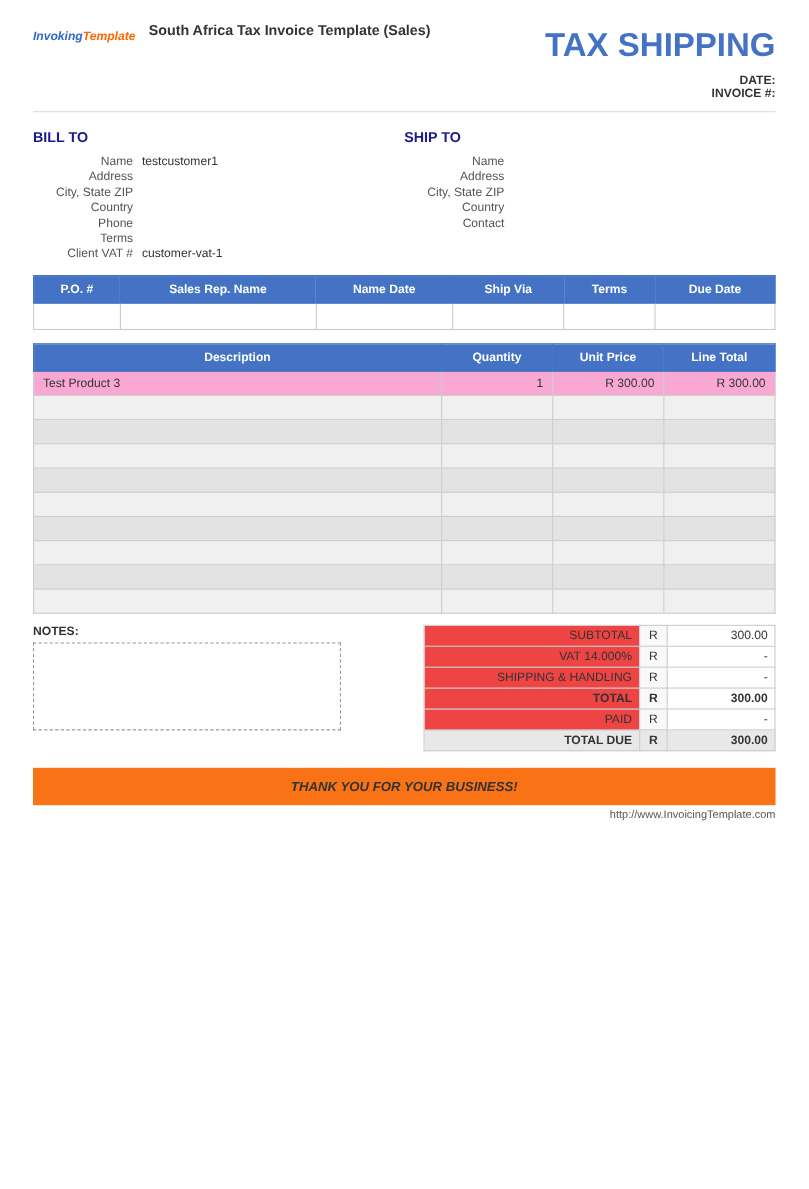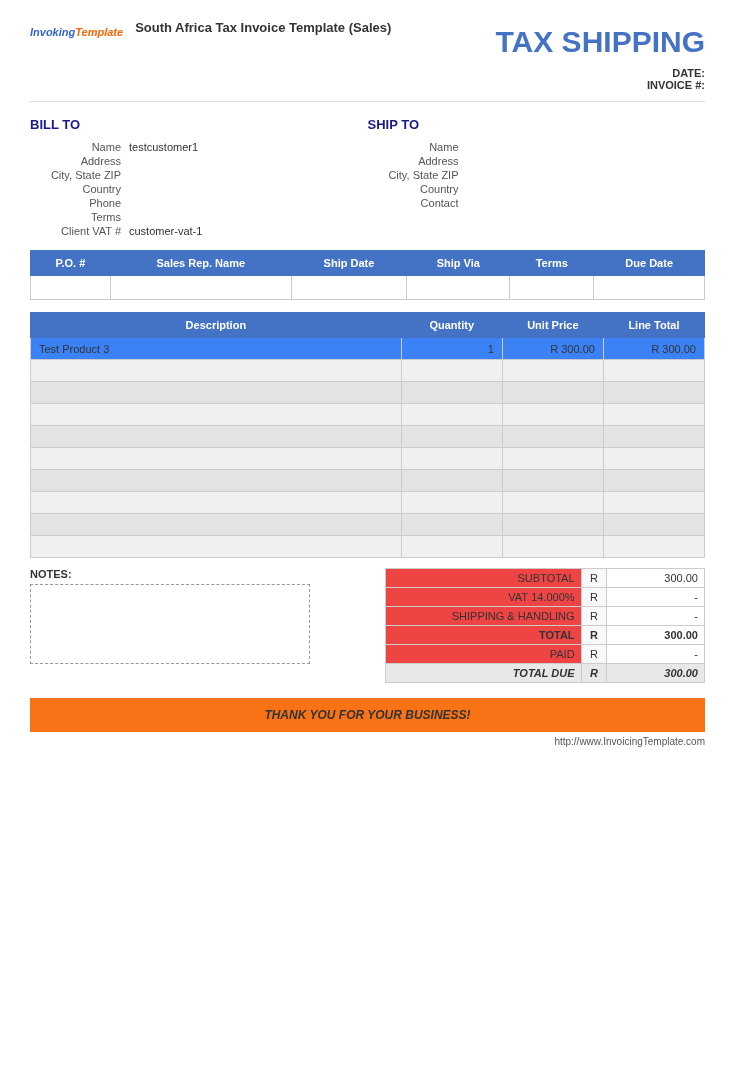--- a/index.html
+++ b/index.html
@@ -182,21 +182,20 @@
       text-align: right;
       background-color: #fff;
       width: 80px;
     }
     .totals-table tr.total-row td {
       font-weight: bold;
     }
     .totals-table tr.total-due-row td {
       font-weight: bold;
       background-color: #e8e8e8;
-      font-style: italic;
     }
 
     
     .bottom-section {
       display: flex;
       margin-top: 10px;
       align-items: flex-start;
     }
     .notes-section {
       width: 50%;
@@ -327,21 +326,21 @@
     </tbody>
       </table>
   </div>
 </div>
 
 <table class="po-table">
   <thead>
     <tr>
       <th>P.O. #</th>
       <th>Sales Rep. Name</th>
-      <th>Ship Date</th>
+      <th>Name Date</th>
       <th>Ship Via</th>
       <th>Terms</th>
       <th>Due Date</th>
     </tr>
   </thead>
   <tbody>
     <tr>
       <td></td>
       <td></td>
       <td></td>
@@ -355,21 +354,21 @@
 <table class="items-table">
   <thead>
     <tr>
       <th class="desc">Description</th>
       <th class="qty">Quantity</th>
       <th class="price">Unit Price</th>
       <th class="total">Line Total</th>
     </tr>
   </thead>
   <tbody id="items-tbody">
-  <tr style="background-color: #3b82f6;">
+  <tr style="background-color: #f9a8d4;">
         <td style="border: 1px solid rgb(204, 204, 204); padding: 3px 8px; font-size: 11px; width: 55%;">Test Product 3</td>
         <td class="qty-cell" style="border: 1px solid rgb(204, 204, 204); padding: 3px 8px; font-size: 11px; text-align: right; width: 15%;">1</td>
         <td class="price-cell" style="border: 1px solid rgb(204, 204, 204); padding: 3px 8px; font-size: 11px; text-align: right; width: 15%;">R 300.00</td>
         <td class="total-cell" style="border: 1px solid rgb(204, 204, 204); padding: 3px 8px; font-size: 11px; text-align: right; width: 15%;">R 300.00</td>
       </tr>
       <tr style="background-color: rgb(240, 240, 240);">
         <td style="border: 1px solid rgb(204, 204, 204); padding: 3px 8px; font-size: 11px; width: 55%;"></td>
         <td class="qty-cell" style="border: 1px solid rgb(204, 204, 204); padding: 3px 8px; font-size: 11px; text-align: right; width: 15%;"></td>
         <td class="price-cell" style="border: 1px solid rgb(204, 204, 204); padding: 3px 8px; font-size: 11px; text-align: right; width: 15%;"></td>
         <td class="total-cell" style="border: 1px solid rgb(204, 204, 204); padding: 3px 8px; font-size: 11px; text-align: right; width: 15%;"></td>

